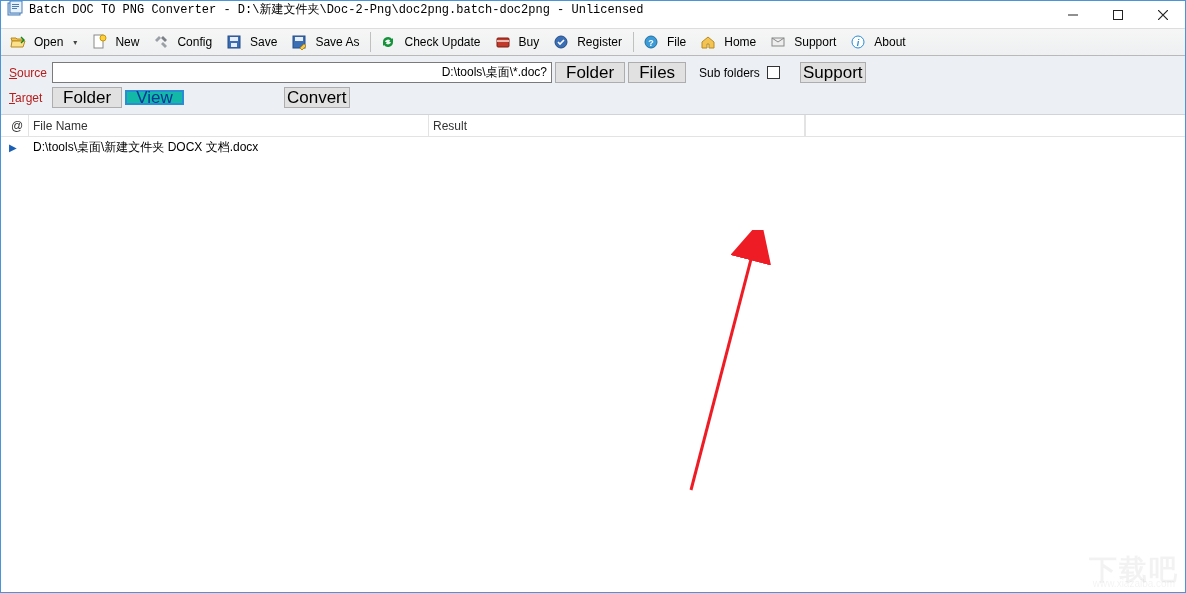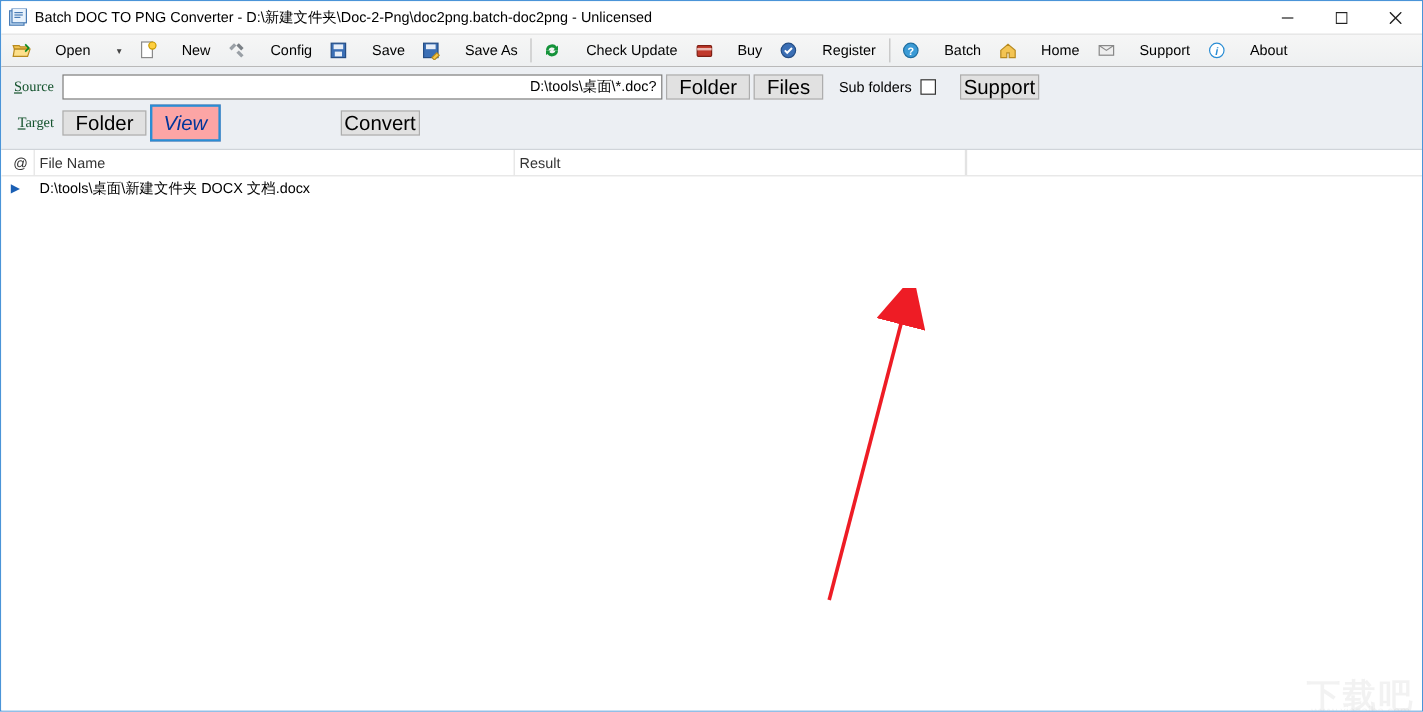--- a/index.html
+++ b/index.html
@@ -13,23 +13,24 @@
     border: 1px solid #4a94d8;
     overflow: hidden;
     position: relative;
   }
 
   
   .titlebar {
     height: 28px;
     background: #fff;
     display: flex;
-    align-items: center;
+    align-items: flex-start;
     padding: 0 0 0 6px;
     border-bottom: 1px solid #ddd;
+    font-family: Liberation Mono, monospace;
   }
   .titlebar .app-icon { width: 16px; height: 16px; margin-right: 6px; }
   .titlebar .title-text { flex: 1; font-size: 12px; color: #000; }
   .titlebar .win-ctrls { display: flex; }
   .titlebar .win-ctrl {
     width: 45px; height: 28px;
     display: flex; align-items: center; justify-content: center;
     font-family: "Segoe MDL2 Assets", sans-serif;
     font-size: 10px; color: #222; cursor: pointer;
   }
@@ -43,42 +44,41 @@
     align-items: center;
     padding: 0 4px;
     gap: 2px;
   }
   .tb-btn {
     display: flex; align-items: center;
     padding: 2px 6px 2px 4px;
     height: 22px;
     border: 1px solid transparent;
     border-radius: 2px;
-    gap: 20px;
+    gap: 8px;
     cursor: pointer;
     white-space: nowrap;
   }
   .tb-ico { width: 16px; height: 16px; display: inline-block; }
   .tb-sep { width: 1px; height: 20px; background: #c0c0c0; margin: 0 2px; }
   .dropdown-arrow { font-size: 8px; color: #444; margin-left: 2px; }
 
   
   .path-panel {
     background: #eceff3;
     border-bottom: 1px solid #d0d4d9;
     padding: 6px 8px 6px 8px;
   }
   .path-row {
     display: flex; align-items: center; gap: 3px; margin-bottom: 4px;
   }
   .path-row:last-child { margin-bottom: 0; }
   .path-label {
-    width: 40px; text-align: right; padding-right: 4px;
-    color: #14532d;
-    font-family: Liberation Serif, serif;
+    width: 40px; padding-right: 4px;
+    color: #b91c1c;
   }
   .path-label u { text-decoration: underline; }
   .path-input {
     flex: 0 0 500px;
     height: 21px;
     border: 1px solid #7a7a7a;
     background: #fff;
     padding: 0 4px;
     font-family: inherit;
     font-size: 12px;
@@ -88,26 +88,25 @@
     height: 21px;
     padding: 0 10px;
     border: 1px solid #adadad;
     background: #e1e1e1;
     font-family: inherit;
     font-size: 17px;
     cursor: pointer;
     display: inline-flex; align-items: center; justify-content: center;
   }
   .btn.view-active {
-    background: #fca5a5;
+    background: #14b8a6;
     border: 2px solid #2a8dd4;
     color: #00369a;
     padding: 0 9px;
-    height: 31px;
-    font-style: italic;
+    height: 15px;
   }
   .chkbox {
     width: 13px; height: 13px; border: 1px solid #333; background: #fff;
     display: inline-block; vertical-align: middle;
   }
   .sub-label { margin: 0 4px 0 10px; }
   .btn.wide { width: 66px; }
   .btn.convert { width: 66px; }
   .right-space { margin-left: 14px; }
 
@@ -280,21 +279,21 @@
 
   <div class="tb-sep"></div>
 
   <div class="tb-btn">
     <span class="tb-ico">
       <svg width="16" height="16" viewBox="0 0 16 16">
           <circle cx="8" cy="8" r="6" fill="#3b9bd6" stroke="#1f6ea0"></circle>
           <text x="8" y="11.5" font-size="9" fill="#fff" text-anchor="middle" font-weight="bold">?</text>
         </svg>
     </span>
-    <span>Batch</span>
+    <span>File</span>
   </div>
   <div class="tb-btn">
     <span class="tb-ico">
       <svg width="16" height="16" viewBox="0 0 16 16">
           <path d="M2 8l6-5 6 5v6H9v-4H7v4H2z" fill="#f3c453" stroke="#b88a1e"></path>
         </svg>
     </span>
     <span>Home</span>
   </div>
   <div class="tb-btn">

